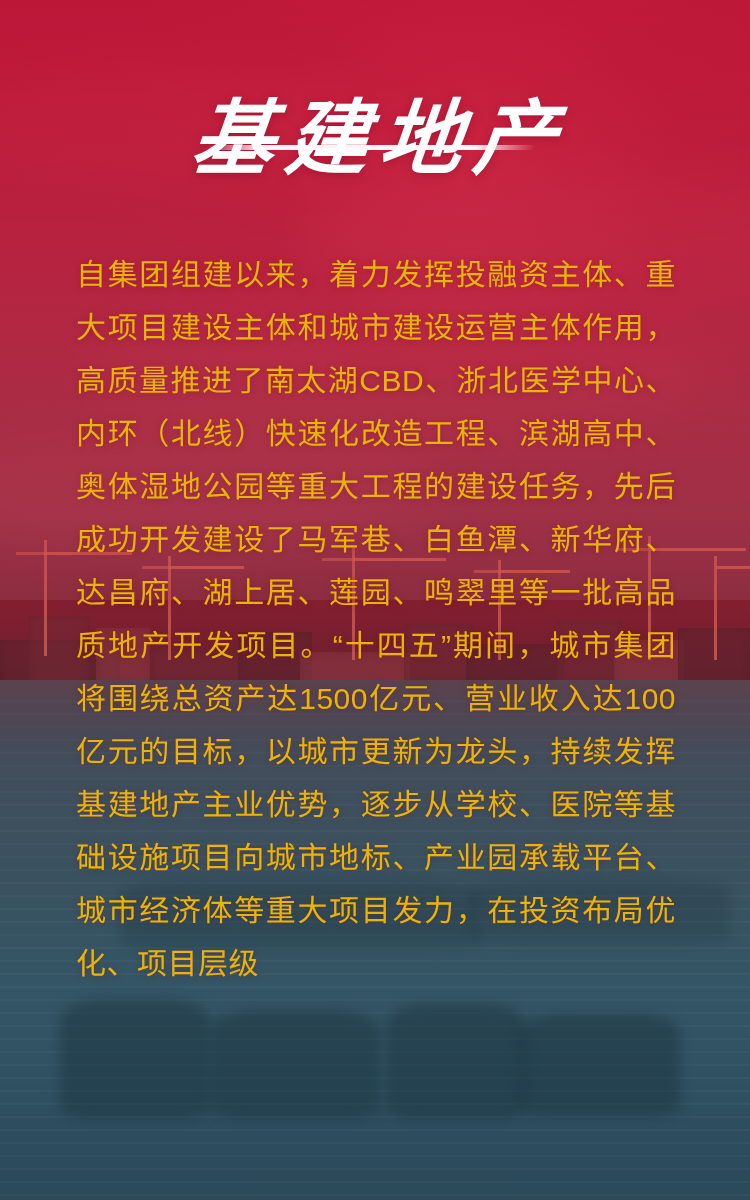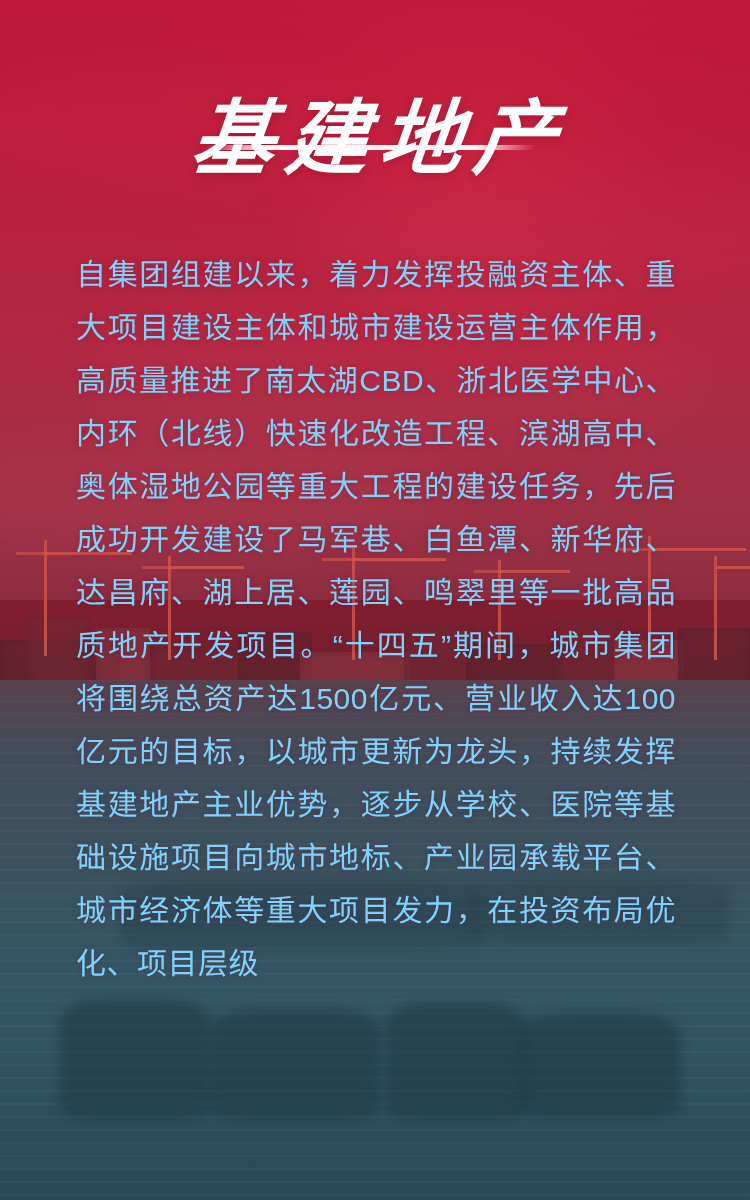--- a/index.html
+++ b/index.html
@@ -239,21 +239,21 @@
   }
 
   .body-wrap {
     position: absolute;
     left: 76px;
     top: 248px;
     width: 600px;
   }
   .body-text {
     margin: 0;
-    color: #7dd3fc;
+    color: #eab308;
     font-size: 30px;
     line-height: 53px;
     letter-spacing: 0.5px;
     text-align: justify;
     text-justify: inter-ideograph;
     text-shadow: 0 1px 6px rgba(110,10,40,0.35);
     font-family: "Liberation Sans", "DejaVu Sans", sans-serif;
   }
 </style>
 </head>

